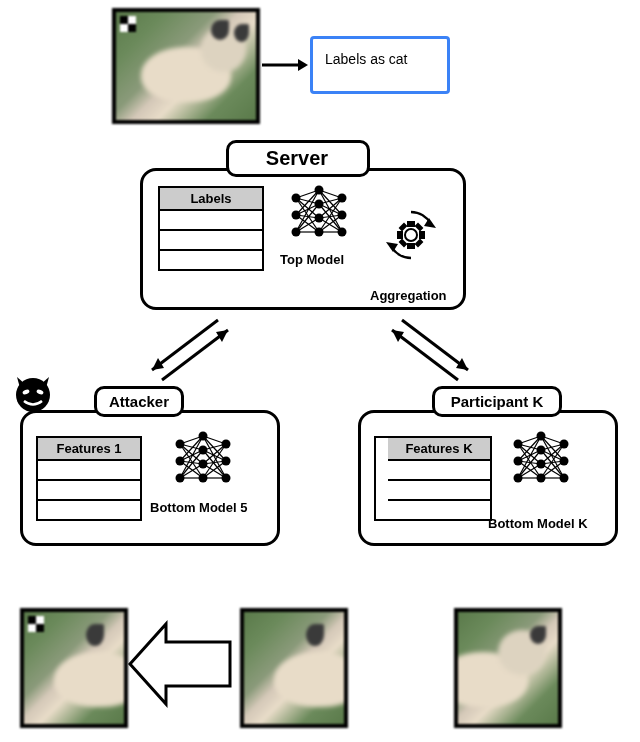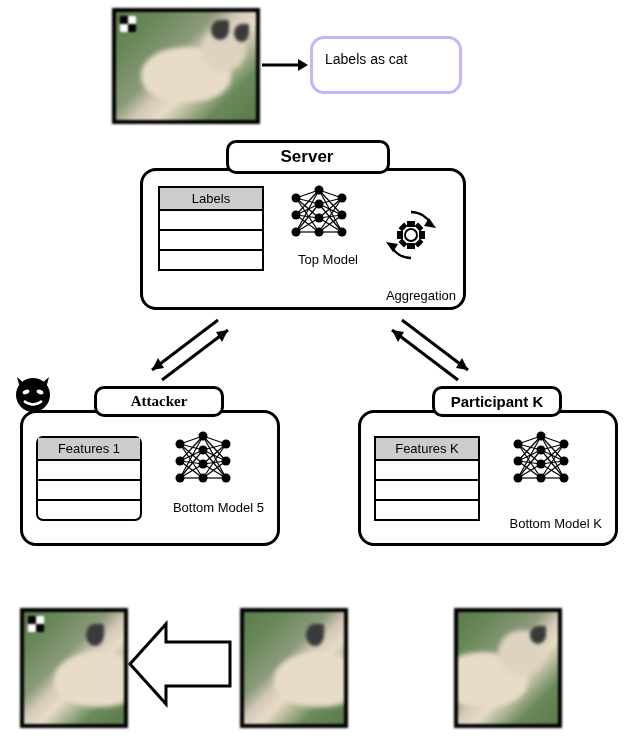--- a/index.html
+++ b/index.html
@@ -31,37 +31,37 @@
     z-index: 2;
   }
   .data-table {
     position: absolute;
     border: 2px solid #000;
     background: #fff;
   }
   .data-table .header {
     background: #ccc;
     border-bottom: 2px solid #000;
-    font-weight: normal;
+    font-weight: bold;
     text-align: center;
     padding: 3px 6px;
     font-size: 13px;
   }
   .data-table .row {
     border-bottom: 2px solid #000;
     height: 18px;
   }
   .data-table .row:last-child {
     border-bottom: none;
   }
   .caption {
     position: absolute;
-    font-weight: normal;
+    font-weight: bold;
     font-size: 13px;
-    text-align: right;
+    text-align: left;
   }
   .nn-svg { position: absolute; }
   .gear-svg { position: absolute; }
   .arrow-svg { position: absolute; z-index: 1; }
   .dog-img {
     position: absolute;
     overflow: hidden;
     border: 4px solid #000;
     background: linear-gradient(135deg, #5a7a4a 0%, #6b8a5b 20%, #8a9a7a 40%, #d4c8b8 50%, #e8dcc8 60%, #6b8a5b 80%, #5a7a4a 100%);
     filter: blur(1px);
@@ -101,23 +101,23 @@
   .trigger-patch span:nth-child(4){background:#000;}
   .devil-icon { position:absolute; z-index:3; }
   .inject-arrow {
     position: absolute;
     font-weight: bold;
     font-size: 13px;
     text-align: center;
   }
   .rounded-callout {
     position:absolute;
-    border: 3px solid #c4b5fd;
-    border-radius: 14px;
-    padding: 12px 18px 10px 12px;
+    border: 3px solid #3b82f6;
+    border-radius: 4px;
+    padding: 12px 6px 10px 12px;
     font-size: 14px;
     background: #fff;
   }
 </style>
 </head>
 <body>
 
 <div class="dog-img" style="left:112px; top:8px; width:140px; height:108px;">
   <div class="dog-body" style="left:25px; top:35px; width:90px; height:55px;"></div>
   <div class="dog-head" style="left:85px; top:15px; width:45px; height:45px;"></div>
@@ -133,21 +133,21 @@
 
 <svg class="arrow-svg" style="left:260px; top:55px;" width="50" height="20">
   <line x1="2" y1="10" x2="38" y2="10" stroke="#000" stroke-width="3"></line>
   <polygon points="38,4 48,10 38,16" fill="#000"></polygon>
 </svg>
 
 <div class="rounded-callout" style="left:310px; top:36px; width:116px; height:30px;">
   <span>Labels as cat</span>
 </div>
 
-<div class="label-tab" style="left:226px; top:140px; width:164px; font-size:17px;padding-left:8px;">
+<div class="label-tab" style="left:226px; top:140px; width:144px; font-size:20px;padding-left:8px;">
   <span>Server</span>
 </div>
 <div class="box" style="left:140px; top:168px; width:326px; height:142px;"></div>
 
 <div class="data-table" style="left:158px; top:186px; width:102px;">
   <div class="header">Labels</div>
   <div class="row"></div>
     <div class="row"></div>
     <div class="row"></div>
 </div>
@@ -224,26 +224,26 @@
 
 <svg class="devil-icon" style="left:10px; top:370px;" width="46" height="46">
   <circle cx="23" cy="25" r="17" fill="#000"></circle>
   <polygon points="7,7 15,14 10,18" fill="#000"></polygon>
   <polygon points="39,7 31,14 36,18" fill="#000"></polygon>
   <ellipse cx="16" cy="22" rx="3.5" ry="2.2" fill="#fff" transform="rotate(-20 16 22)"></ellipse>
   <ellipse cx="30" cy="22" rx="3.5" ry="2.2" fill="#fff" transform="rotate(20 30 22)"></ellipse>
   <path d="M14 31 Q23 38 32 31" stroke="#fff" stroke-width="2.5" fill="none"></path>
 </svg>
 
-<div class="label-tab" style="left:94px; top:386px; width:130px; font-size:15px;font-family:Liberation Serif, serif;">
+<div class="label-tab" style="left:94px; top:386px; width:90px; font-size:15px;">
   <span>Attacker</span>
 </div>
 <div class="box" style="left:20px; top:410px; width:260px; height:136px;"></div>
 
-<div class="data-table" style="left:36px; top:436px; width:102px;border-radius:7px;">
+<div class="data-table" style="left:36px; top:436px; width:102px;">
   <div class="header">Features 1</div>
   <div class="row"></div>
     <div class="row"></div>
     <div class="row"></div>
 </div>
 
 <svg class="nn-svg" style="left:168px; top:428px;" width="70" height="66">
   <g stroke="#000" stroke-width="1.2">
     <line x1="12" y1="16" x2="35" y2="8"></line>
       <line x1="12" y1="16" x2="35" y2="22"></line>
@@ -283,21 +283,21 @@
       <circle cx="58" cy="50" r="4.5"></circle>
   </g>
 </svg>
 <div class="caption" style="left:150px; top:500px; width:114px;">Bottom Model 5</div>
 
 <div class="label-tab" style="left:432px; top:386px; width:130px; font-size:15px;">
   <span>Participant K</span>
 </div>
 <div class="box" style="left:358px; top:410px; width:260px; height:136px;"></div>
 
-<div class="data-table" style="left:374px; top:436px; width:102px;">
+<div class="data-table" style="left:374px; top:436px; width:102px;padding-left:12px;">
   <div class="header">Features K</div>
   <div class="row"></div>
     <div class="row"></div>
     <div class="row"></div>
 </div>
 
 <svg class="nn-svg" style="left:506px; top:428px;" width="70" height="66">
   <g stroke="#000" stroke-width="1.2">
     <line x1="12" y1="16" x2="35" y2="8"></line>
       <line x1="12" y1="16" x2="35" y2="22"></line>

